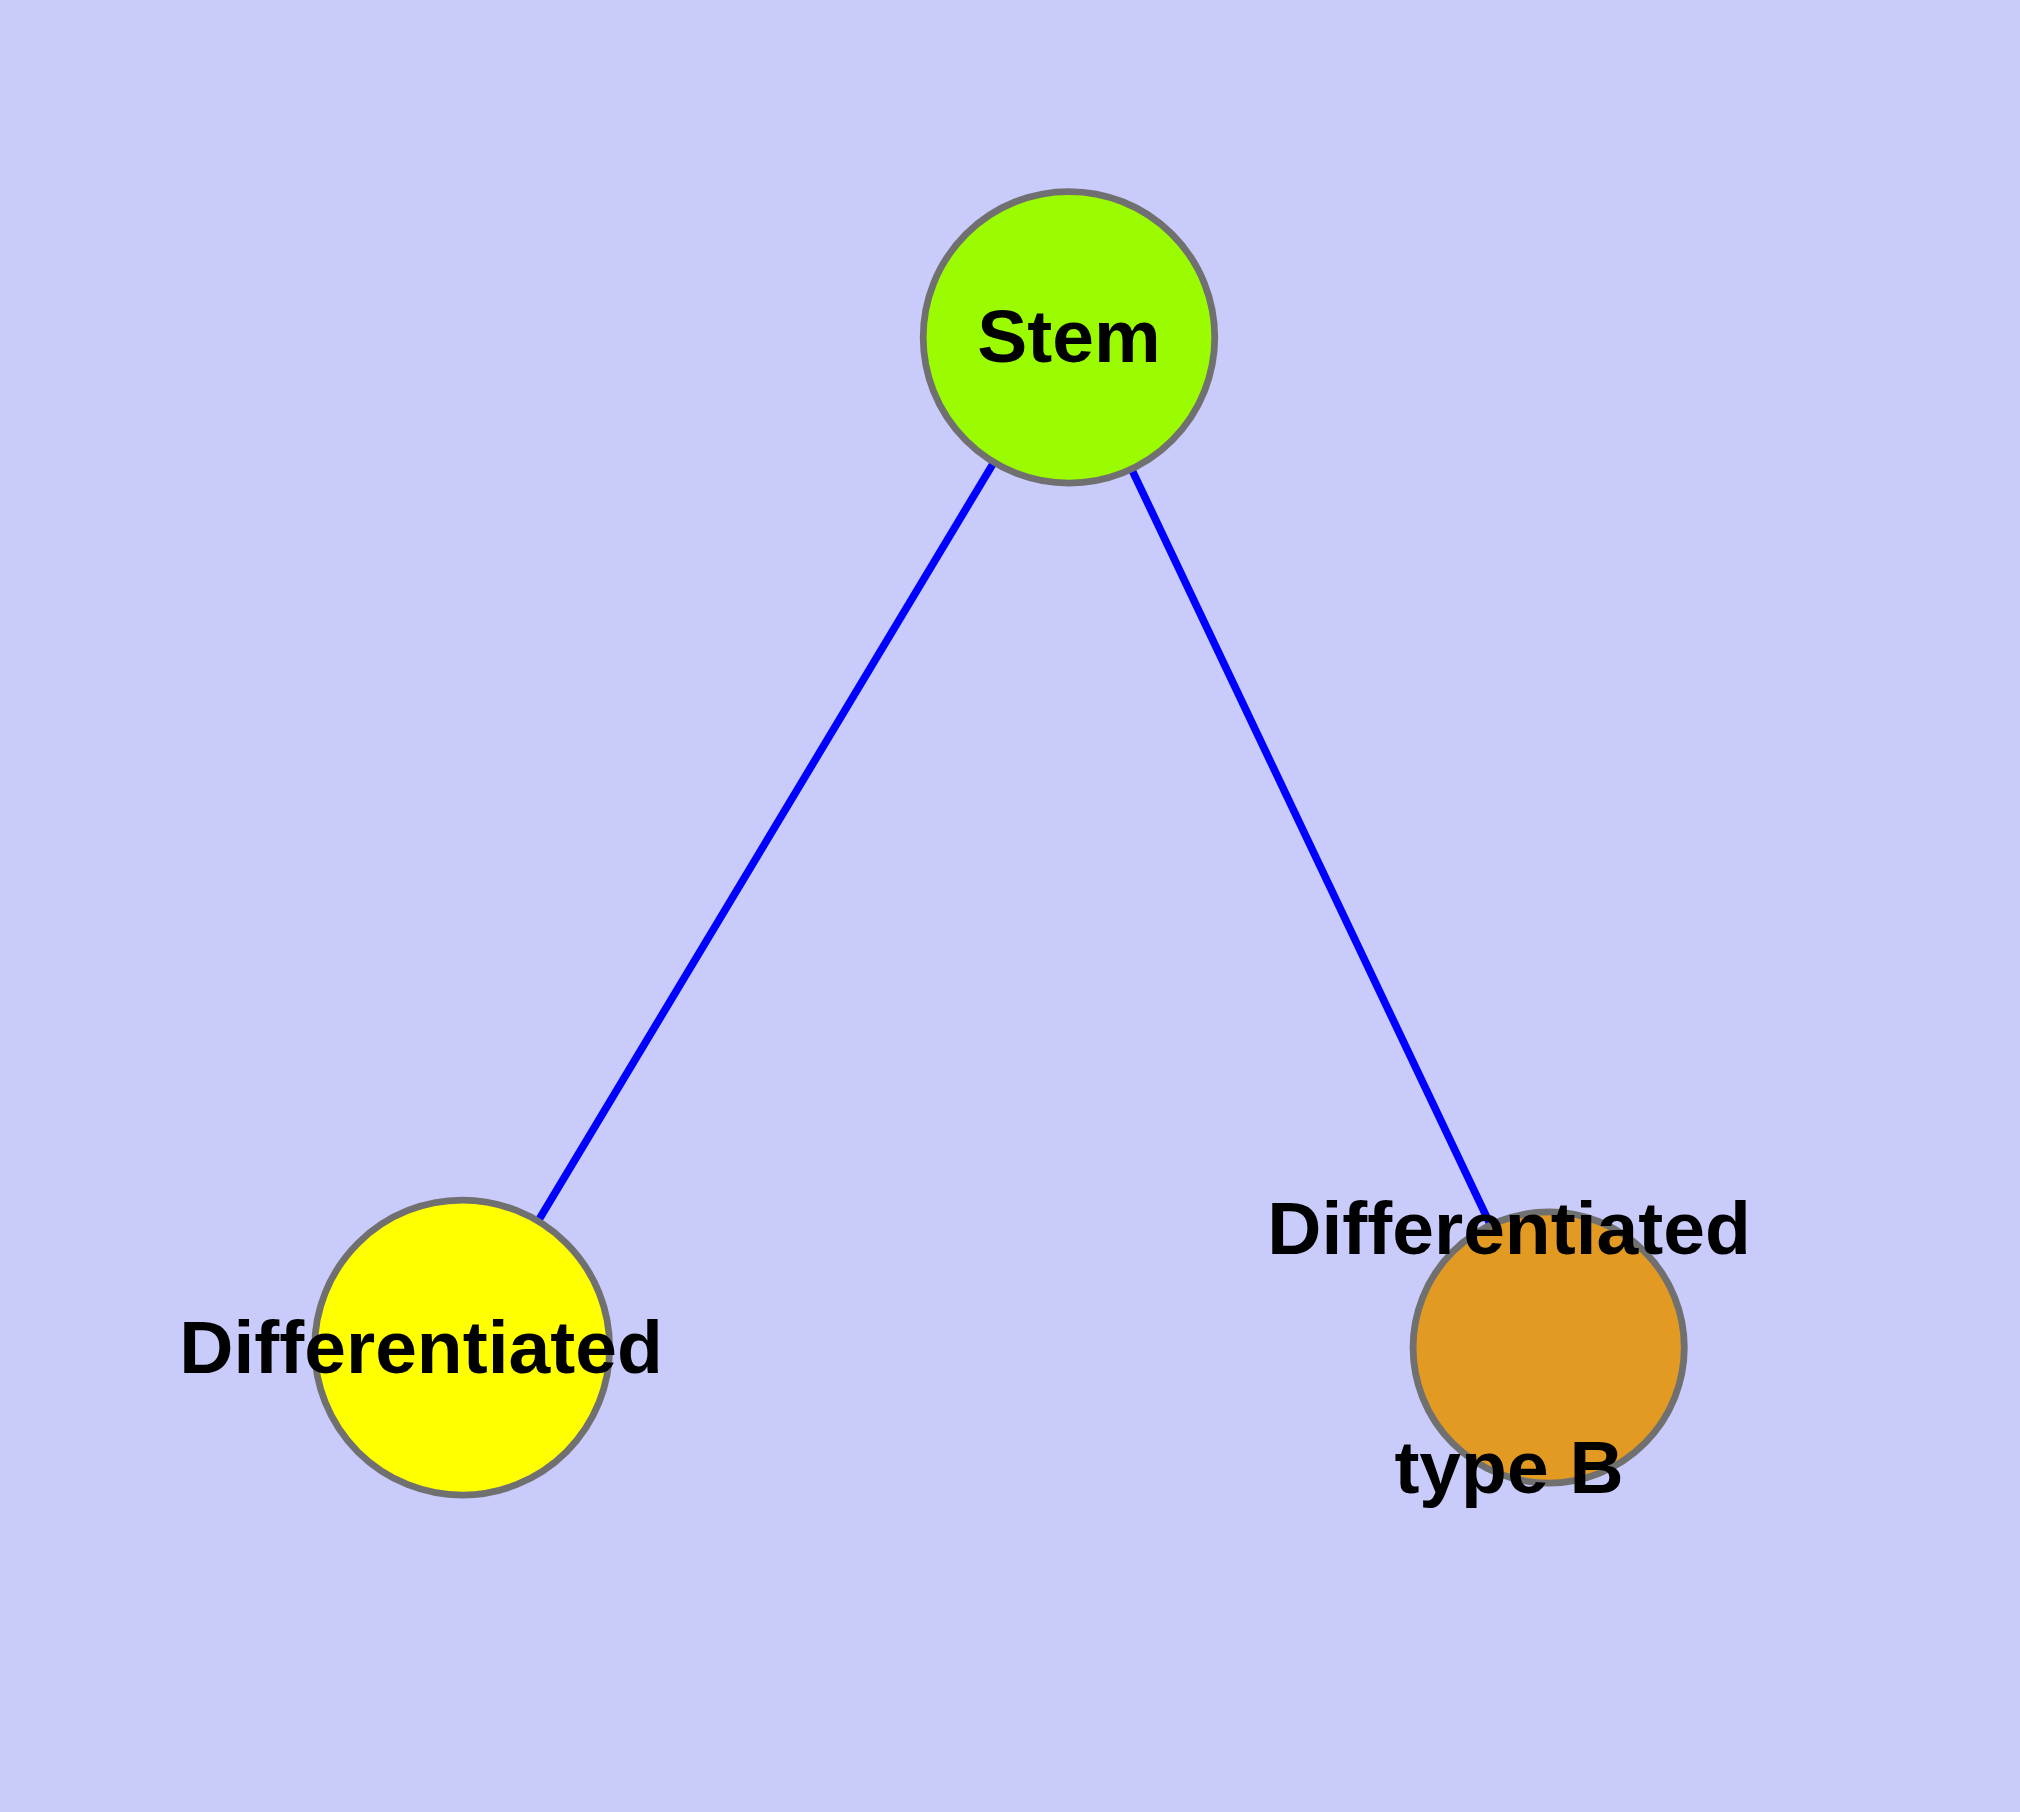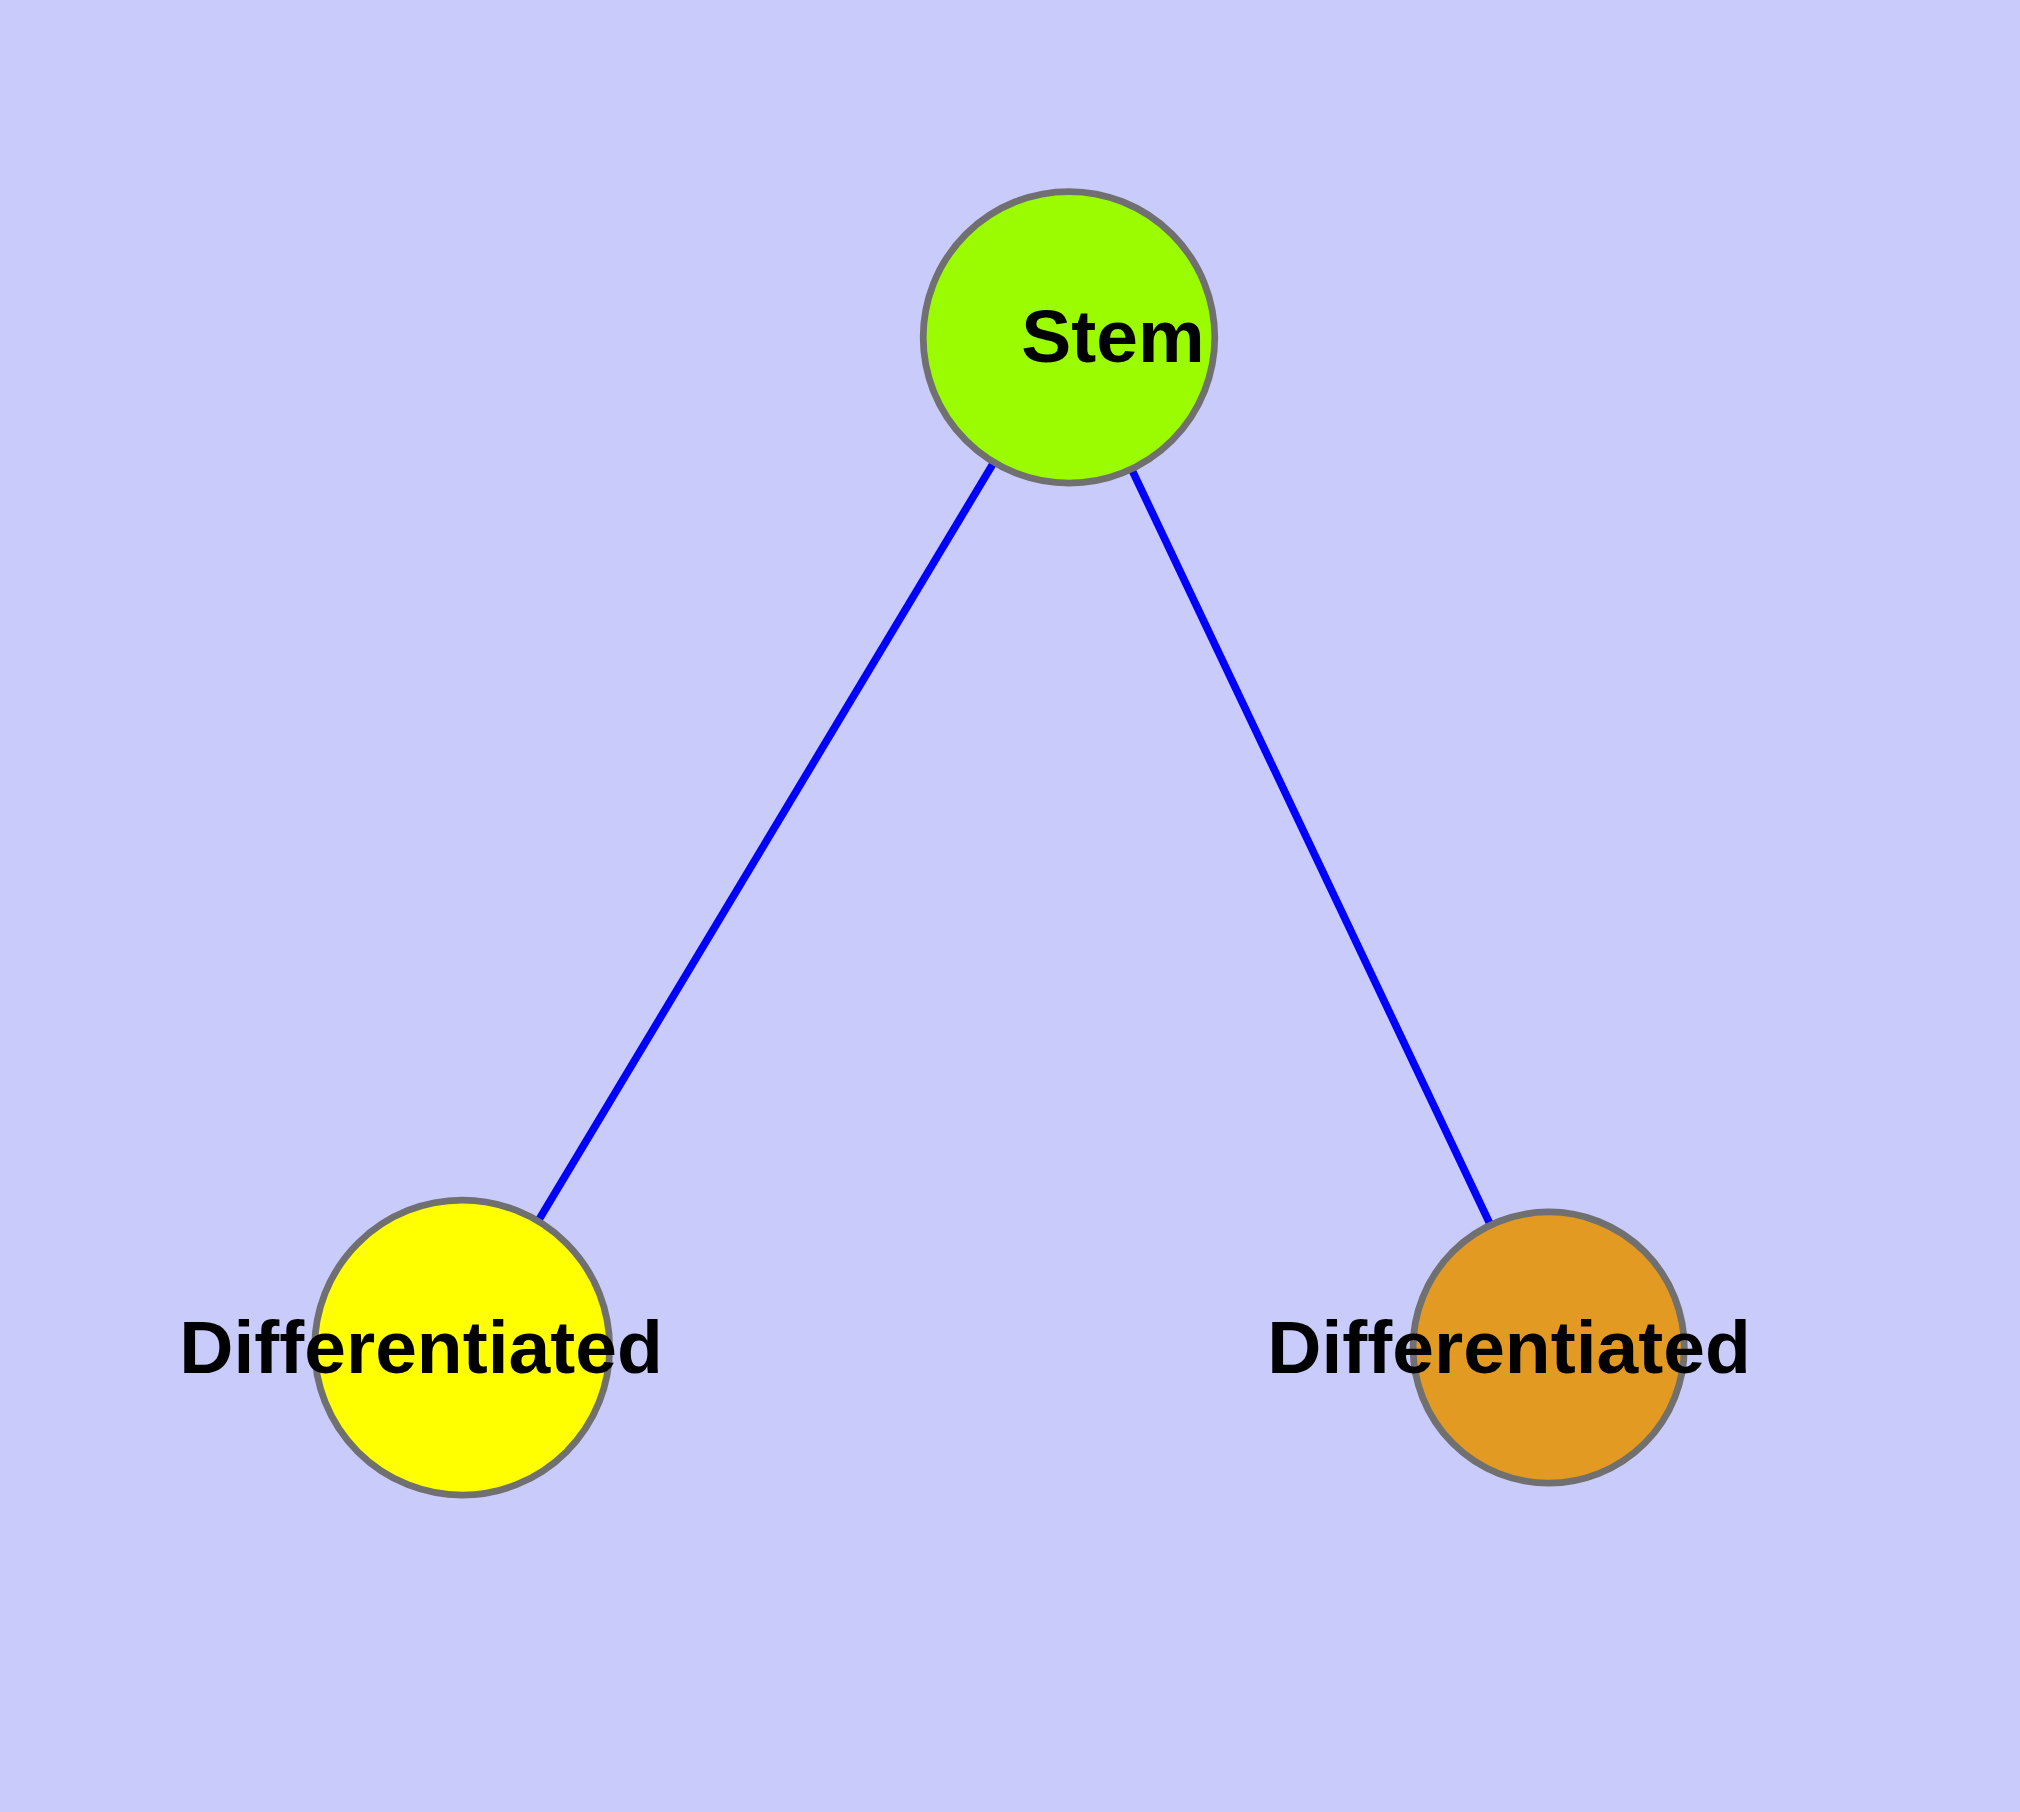--- a/index.html
+++ b/index.html
@@ -69,26 +69,27 @@
       <line x1="1261" y1="398" x2="1827" y2="1590" stroke="#0000ff" stroke-width="9" stroke-linecap="butt"></line>
     </g>
 
     <g>
       <circle cx="1261" cy="398" r="172" fill="#9bfc02" stroke="#707070" stroke-width="8"></circle>
       <circle cx="545" cy="1590" r="174" fill="#ffff00" stroke="#707070" stroke-width="8"></circle>
       <circle cx="1827" cy="1590" r="160" fill="#e29a23" stroke="#707070" stroke-width="8"></circle>
     </g>
   </svg>
 
-  <div class="node-label" id="label-stem" style="left: 1069px; top: 337px; margin-left: 44px;">
+  <div class="node-label" id="label-stem" style="left: 1069px; top: 337px;">
     <div>Stem</div>
   </div>
 
   <div class="node-label" id="label-diffA" style="left: 421px; top: 1348px;">
     <div>Differentiated</div>
   </div>
 
   <div class="node-label" id="label-diffB" style="left: 1509px; top: 1348px;">
     <div>Differentiated</div>
+    <div>type B</div>
   </div>
 
 </div>
 
 
 </body></html>

